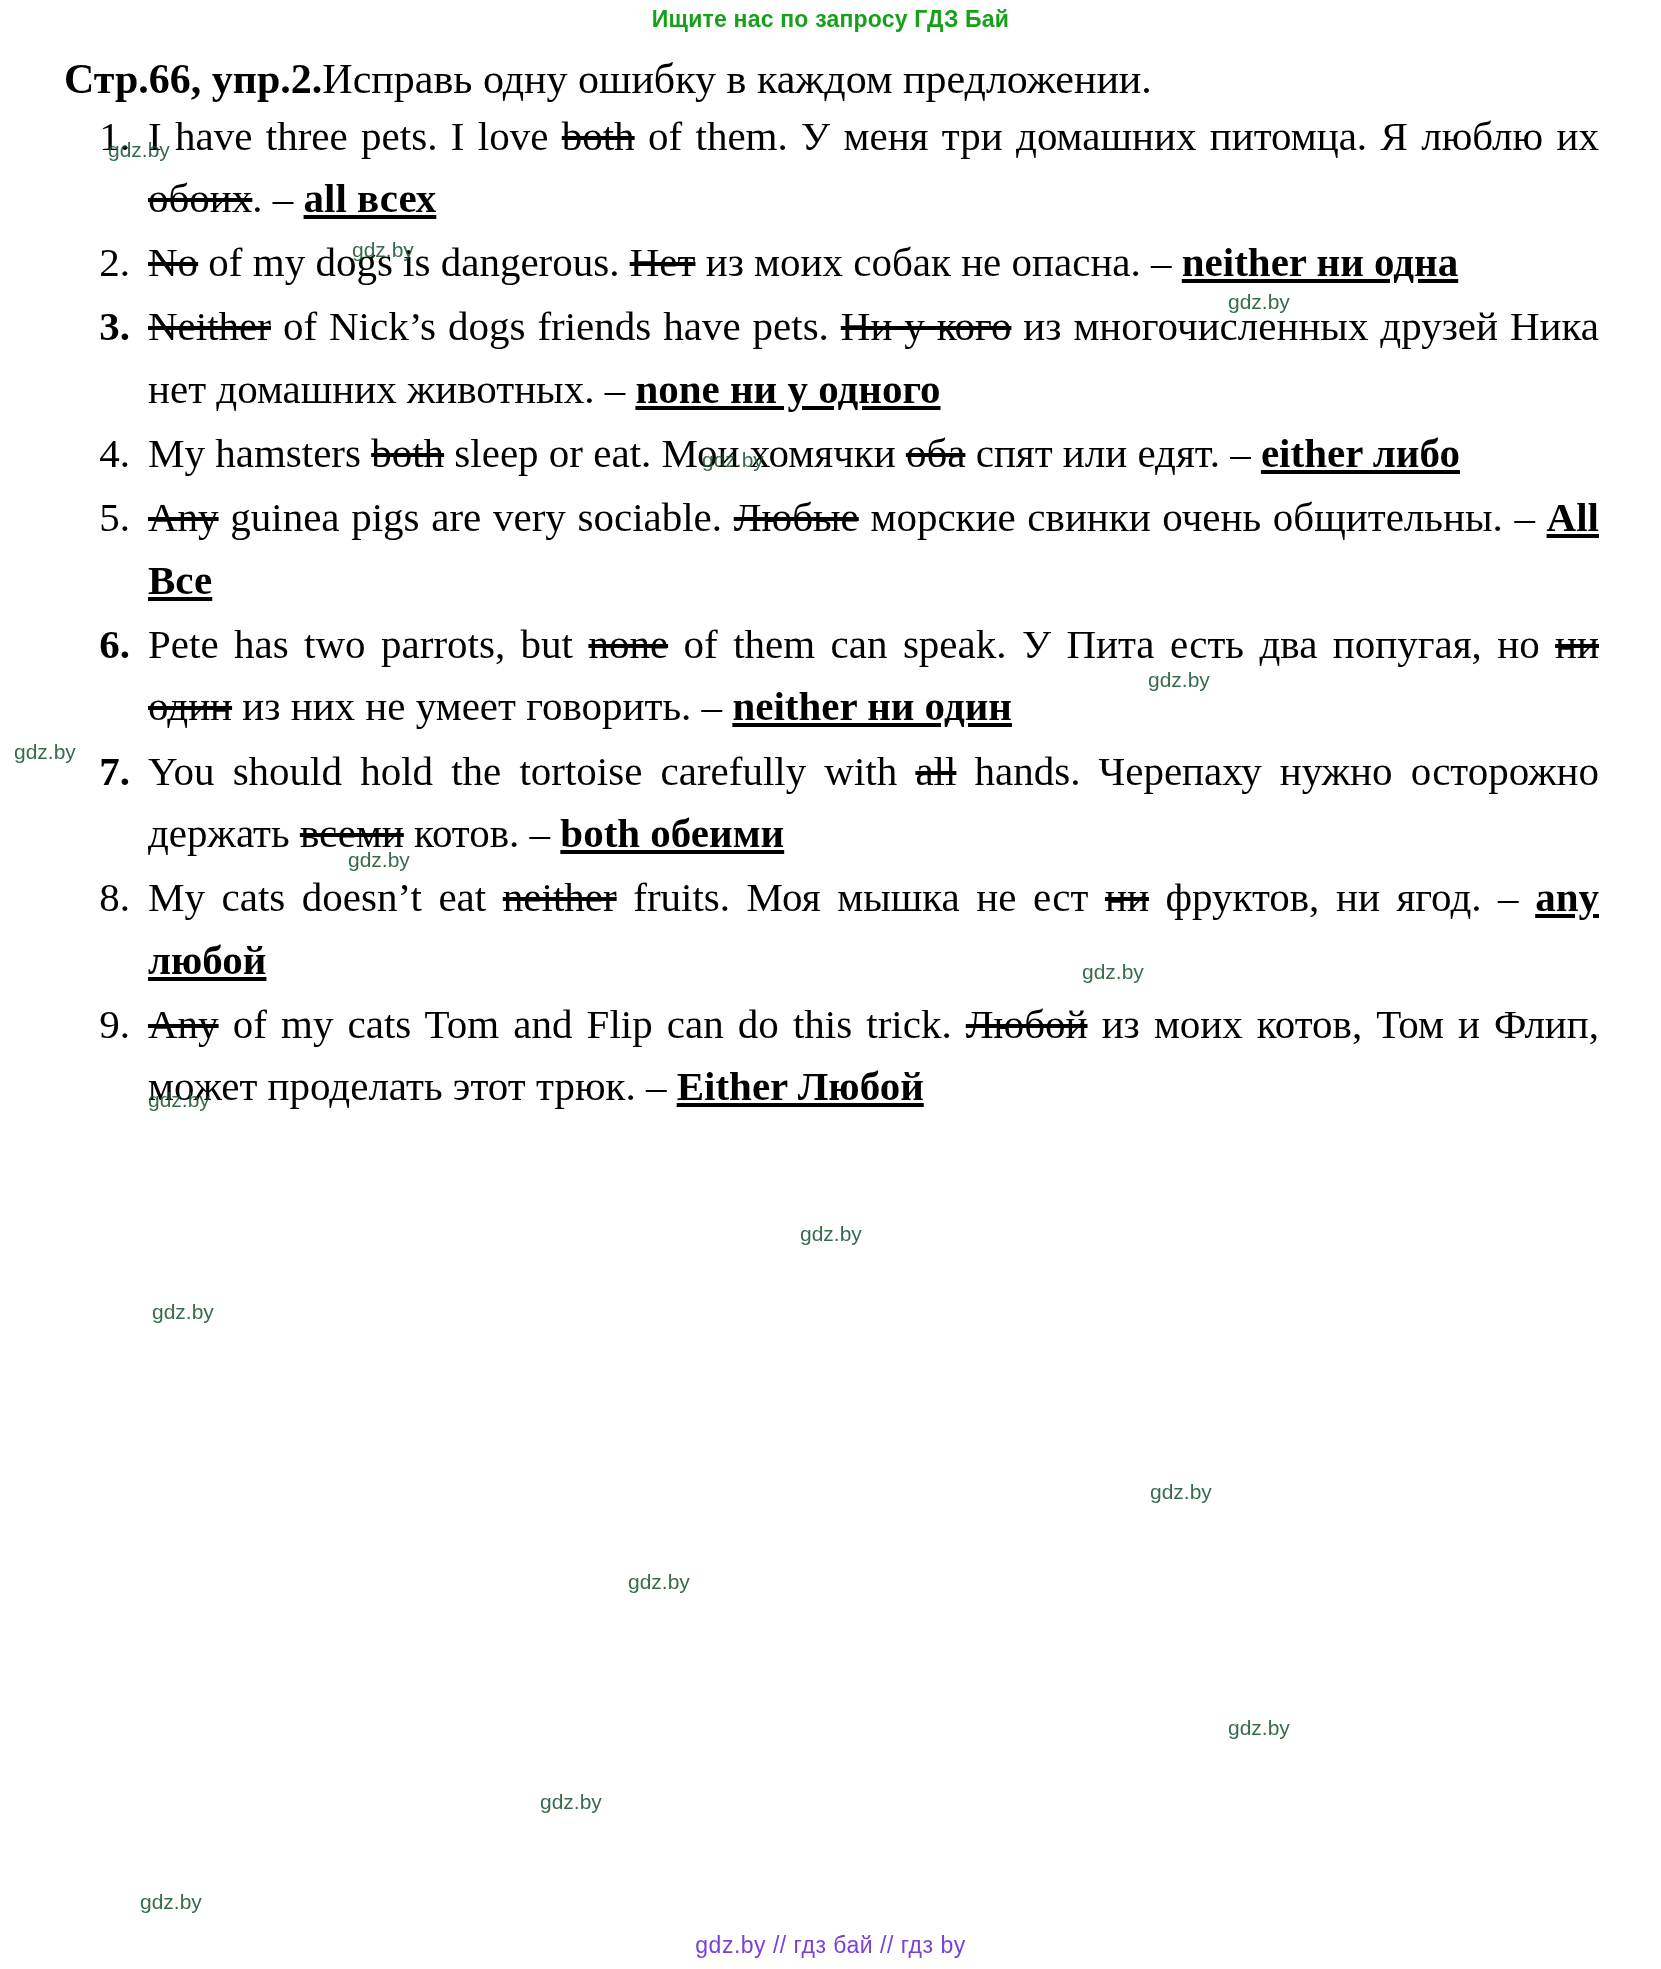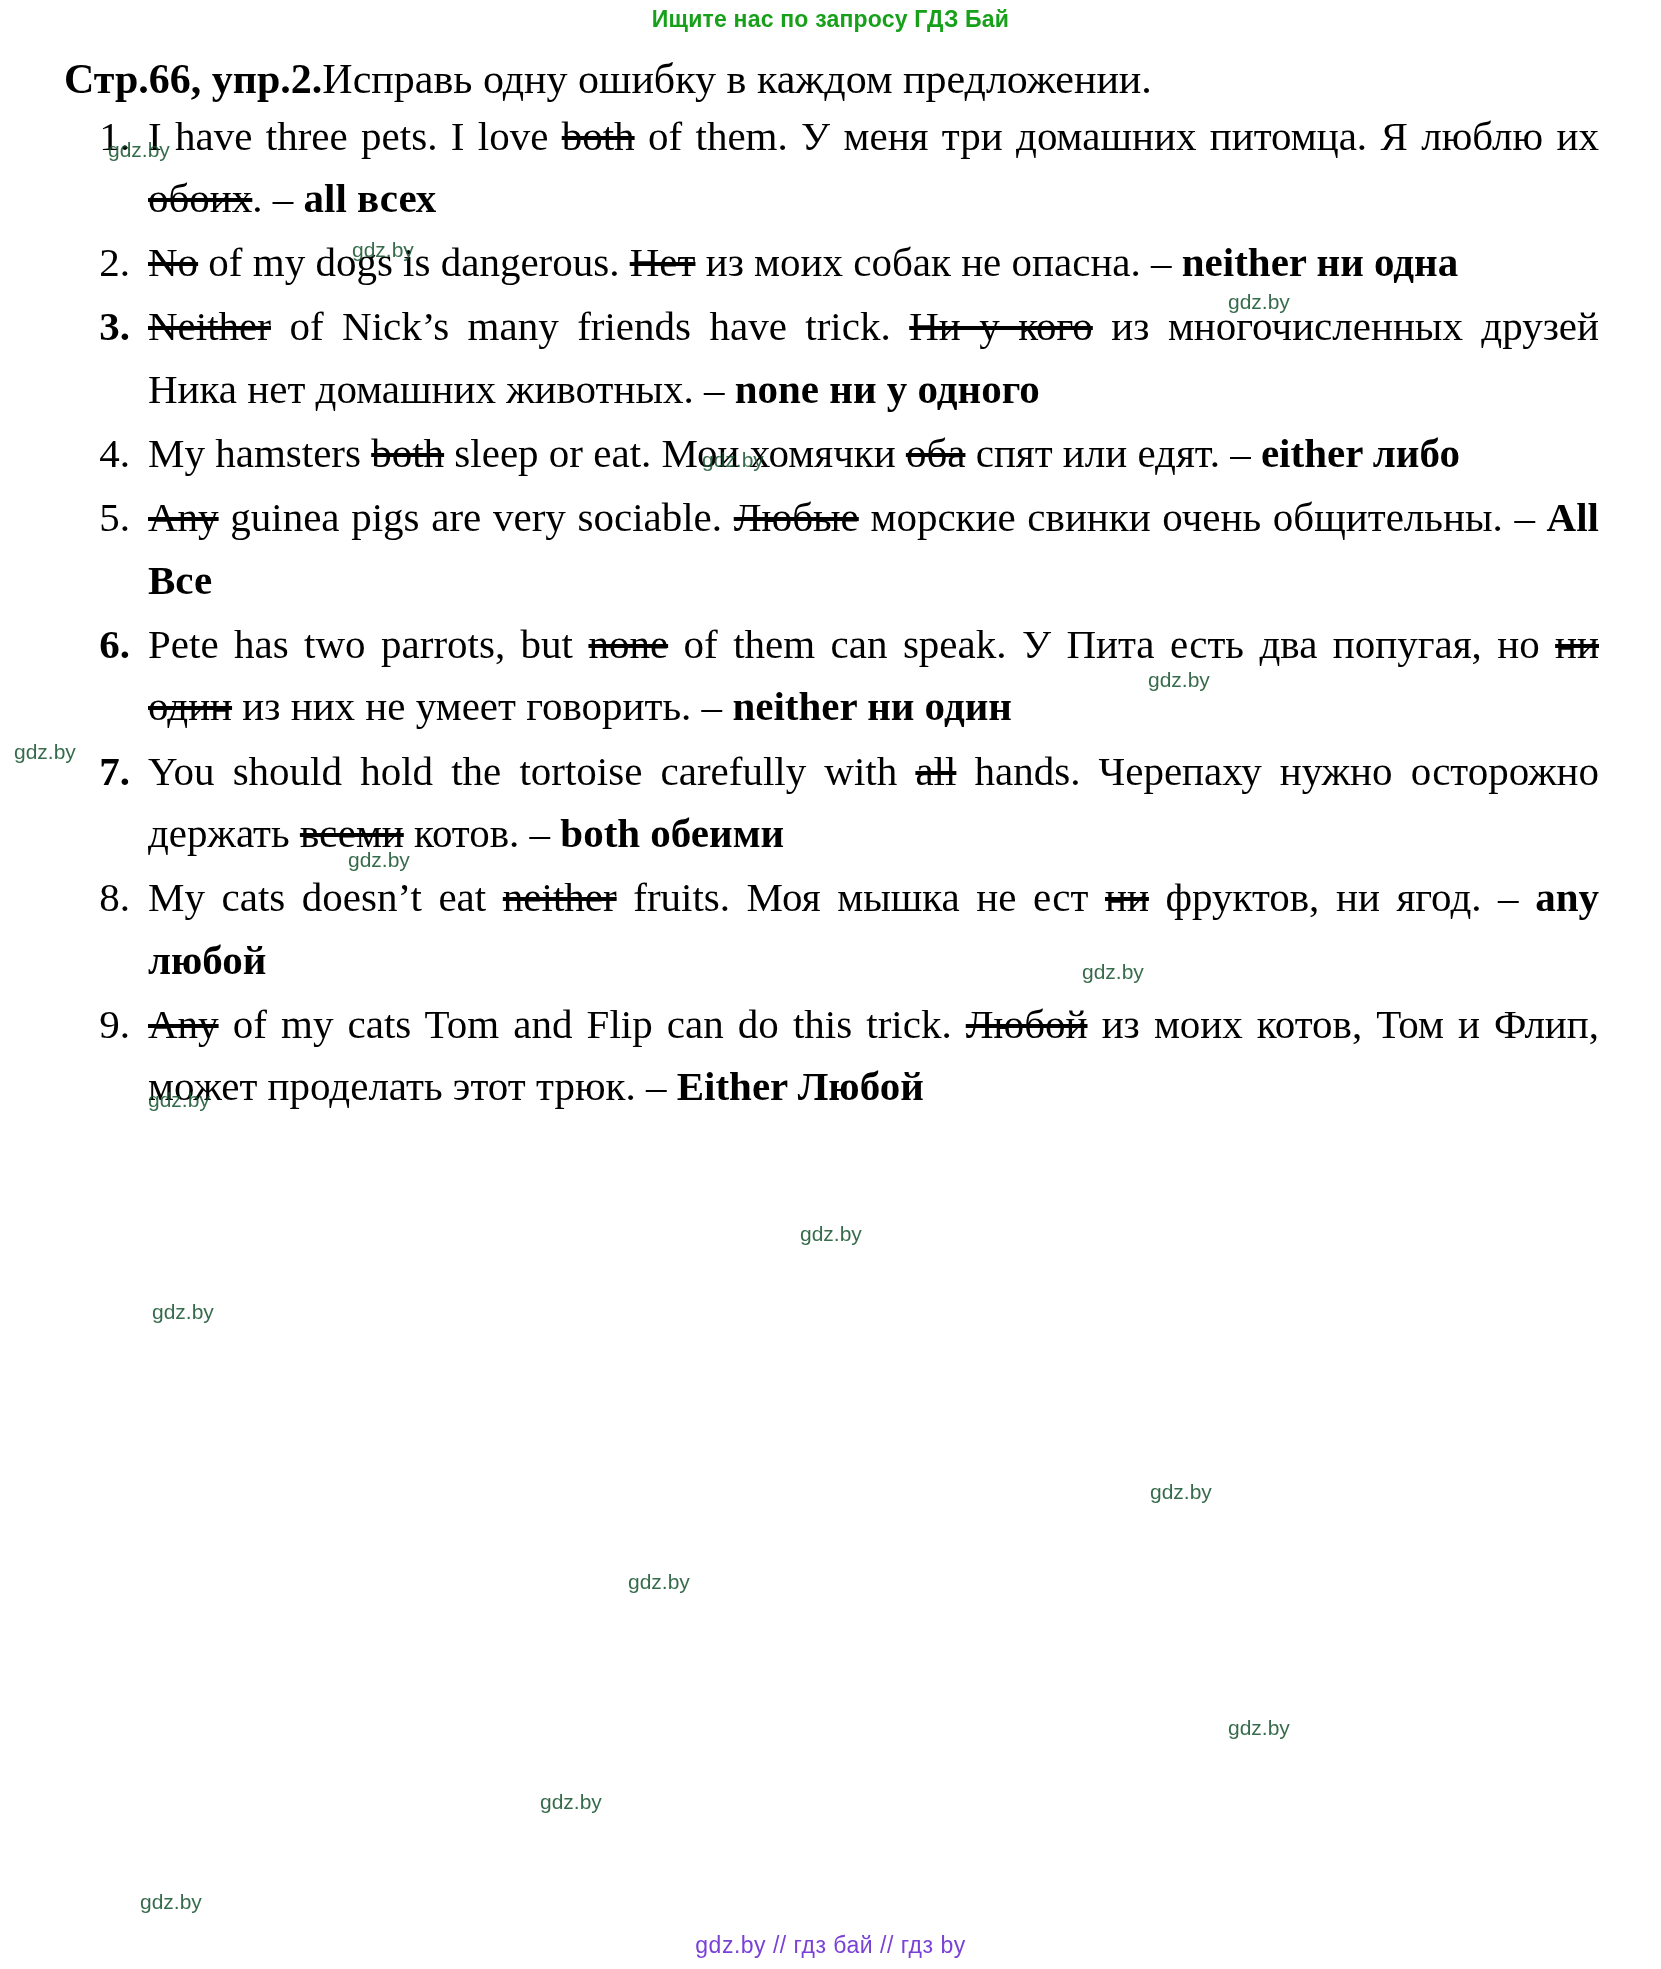--- a/index.html
+++ b/index.html
@@ -68,20 +68,21 @@
   li.item .txt {
     flex: 1 1 auto;
     text-align: justify;
     text-justify: inter-word;
   }
   .strike {
     text-decoration: line-through;
   }
   .ans {
     font-weight: bold;
+    text-decoration: underline;
   }
   .wm {
     position: absolute;
     color: #14532d;
     font-family: "Liberation Sans", sans-serif;
     font-size: 21px;
     opacity: 0.85;
     pointer-events: none;
     white-space: nowrap;
   }
@@ -113,21 +114,21 @@
         <li class="item">
           <span class="num">1.</span>
           <span class="txt"><span>I have three pets. I love </span><span class="strike">both</span><span> of them. У меня три домашних питомца. Я люблю их </span><span class="strike">обоих</span><span>. – </span><span class="ans">all всех</span></span>
         </li>
         <li class="item">
           <span class="num">2.</span>
           <span class="txt"><span class="strike">No</span><span> of my dogs is dangerous. </span><span class="strike">Нет</span><span> из моих собак не опасна. – </span><span class="ans">neither ни одна</span></span>
         </li>
         <li class="item">
           <span class="num bold">3.</span>
-          <span class="txt"><span class="strike">Neither</span><span> of Nick’s many friends have trick. </span><span class="strike">Ни у кого</span><span> из многочисленных друзей Ника нет домашних животных. – </span><span class="ans">none ни у одного</span></span>
+          <span class="txt"><span class="strike">Neither</span><span> of Nick’s dogs friends have pets. </span><span class="strike">Ни у кого</span><span> из многочисленных друзей Ника нет домашних животных. – </span><span class="ans">none ни у одного</span></span>
         </li>
         <li class="item">
           <span class="num">4.</span>
           <span class="txt"><span>My hamsters </span><span class="strike">both</span><span> sleep or eat. Мои хомячки </span><span class="strike">оба</span><span> спят или едят. – </span><span class="ans">either либо</span></span>
         </li>
         <li class="item">
           <span class="num">5.</span>
           <span class="txt"><span class="strike">Any</span><span> guinea pigs are very sociable. </span><span class="strike">Любые</span><span> морские свинки очень общительны. – </span><span class="ans">All Все</span></span>
         </li>
         <li class="item">

